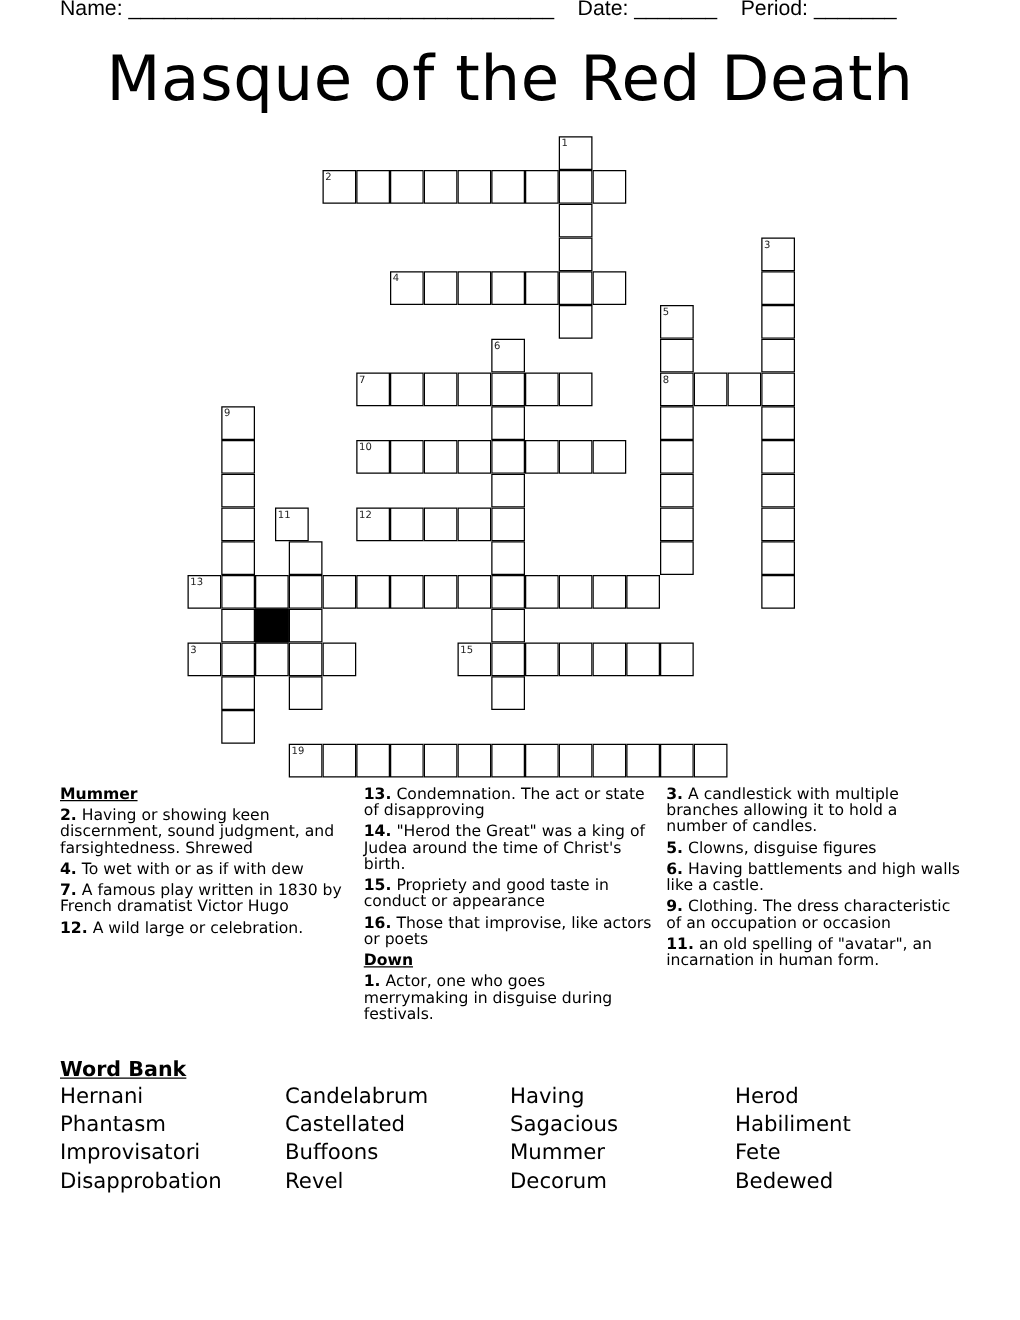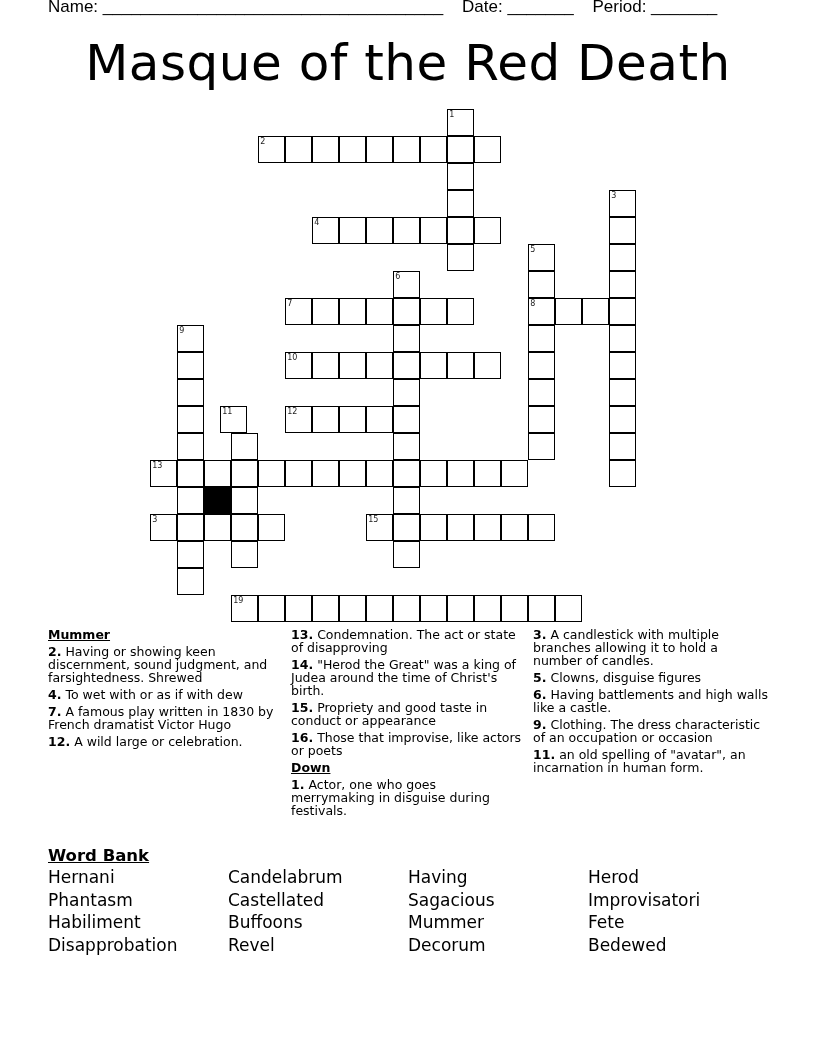--- a/index.html
+++ b/index.html
@@ -209,22 +209,22 @@
 
 <div class="wb-title">Word Bank</div>
 <div class="wb" id="wb">
   <div>Hernani</div>
   <div>Candelabrum</div>
   <div>Having</div>
   <div>Herod</div>
   <div>Phantasm</div>
   <div>Castellated</div>
   <div>Sagacious</div>
+  <div>Habiliment</div>
   <div>Improvisatori</div>
-  <div>Habiliment</div>
   <div>Buffoons</div>
   <div>Mummer</div>
   <div>Fete</div>
   <div>Disapprobation</div>
   <div>Revel</div>
   <div>Decorum</div>
   <div>Bedewed</div>
 </div>
 
 </body></html>

